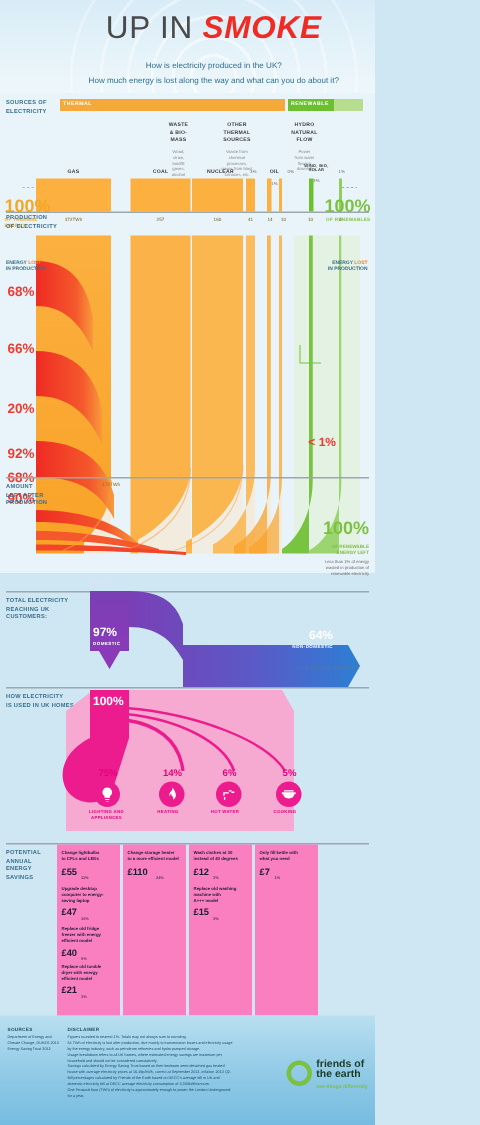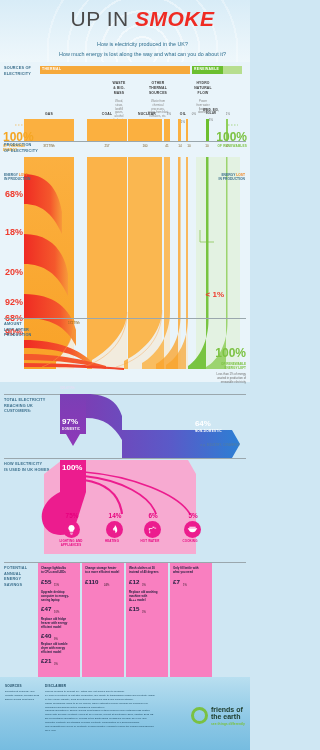--- a/index.html
+++ b/index.html
@@ -292,21 +292,21 @@
     <div class="lossbox pre" style="top: 106px; white-space: pre-line;">
       <span>ENERGY </span><span class="amber">LOST</span><span class="pre" style="white-space: pre-line;">
 IN PRODUCTION</span>
     </div>
     <div class="rightlossbox pre" style="top: 106px; white-space: pre-line;">
       <span>ENERGY </span><span class="amber">LOST</span><span class="pre" style="white-space: pre-line;">
 IN PRODUCTION</span>
     </div>
 
     <div class="losspct" style="top:128px;">68%</div>
-    <div class="losspct" style="top:166px;">18%</div>
+    <div class="losspct" style="top:166px;">66%</div>
     <div class="losspct" style="top:206px;">20%</div>
     <div class="losspct" style="top:236px;">92%</div>
     <div class="losspct" style="top:252px;">68%</div>
     <div class="losspct" style="top:266px;">90%</div>
     <div class="lt1">&lt; 1%</div>
   </div>
 
   <div class="hr" style="top:318px;"></div>
   <div class="amtleft pre" style="white-space: pre-line;">AMOUNT
 LEFT AFTER
@@ -346,21 +346,21 @@
 
     <path d="M60,24 L86,24 L86,64 L80,64 L73,76 L66,64 L60,64 Z" fill="url(#gPurpleDown)"></path>
   </svg>
 
   <div style="position:absolute;left:60px;top:386px;font-size:3.2px;color:#e8dcf5;">326.6TWh</div>
 
   <div class="domnum" style="left:62px;top:418px;">
     <span>97%</span>
     <span class="cap">DOMESTIC</span>
   </div>
-  <div class="domnum" style="right:28px;top:420px;text-align:left;">
+  <div class="domnum" style="right:28px;top:420px;text-align:right;">
     <span>64%</span>
     <span class="cap">NON-DOMESTIC</span>
   </div>
   <div class="incnote">e.g. INDUSTRY, COMMERCE</div>
 
   <div class="hr" style="top:458px;"></div>
   <div class="homeslabel pre" style="white-space: pre-line;">HOW ELECTRICITY
 IS USED IN UK HOMES</div>
 
   <svg width="250" height="110" viewBox="0 0 250 110" style="position:absolute;left:0;top:458px;">

